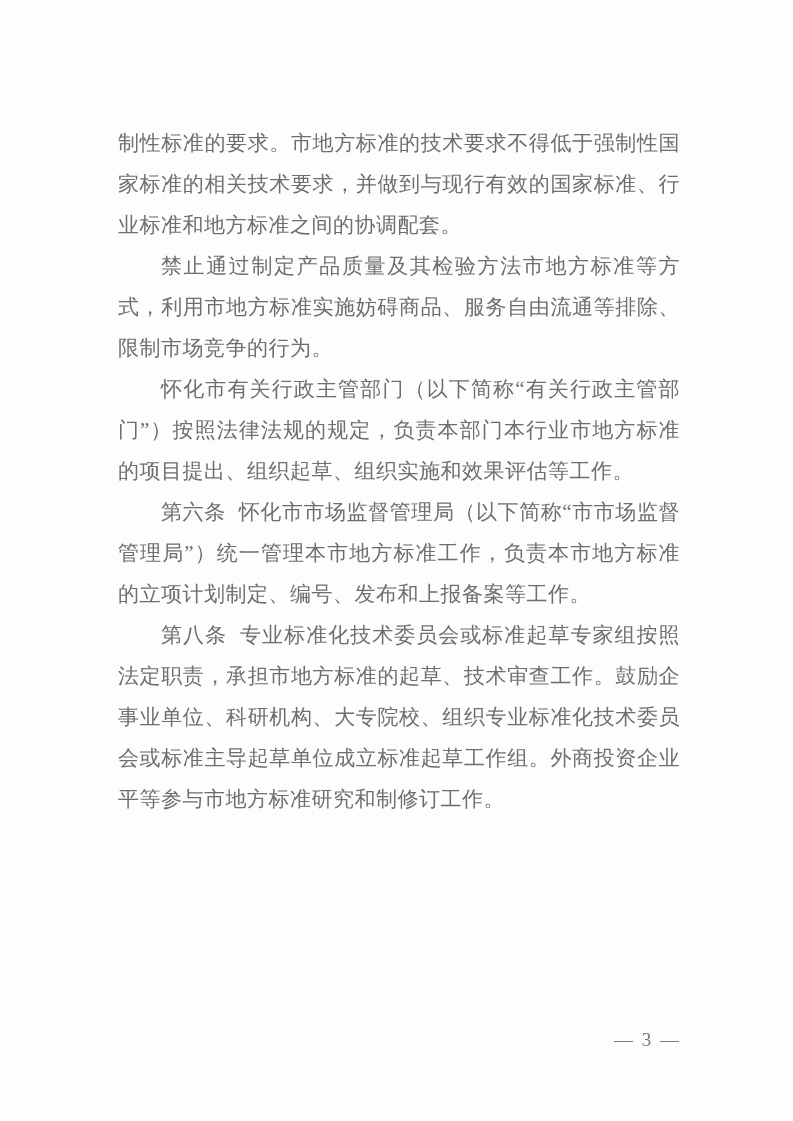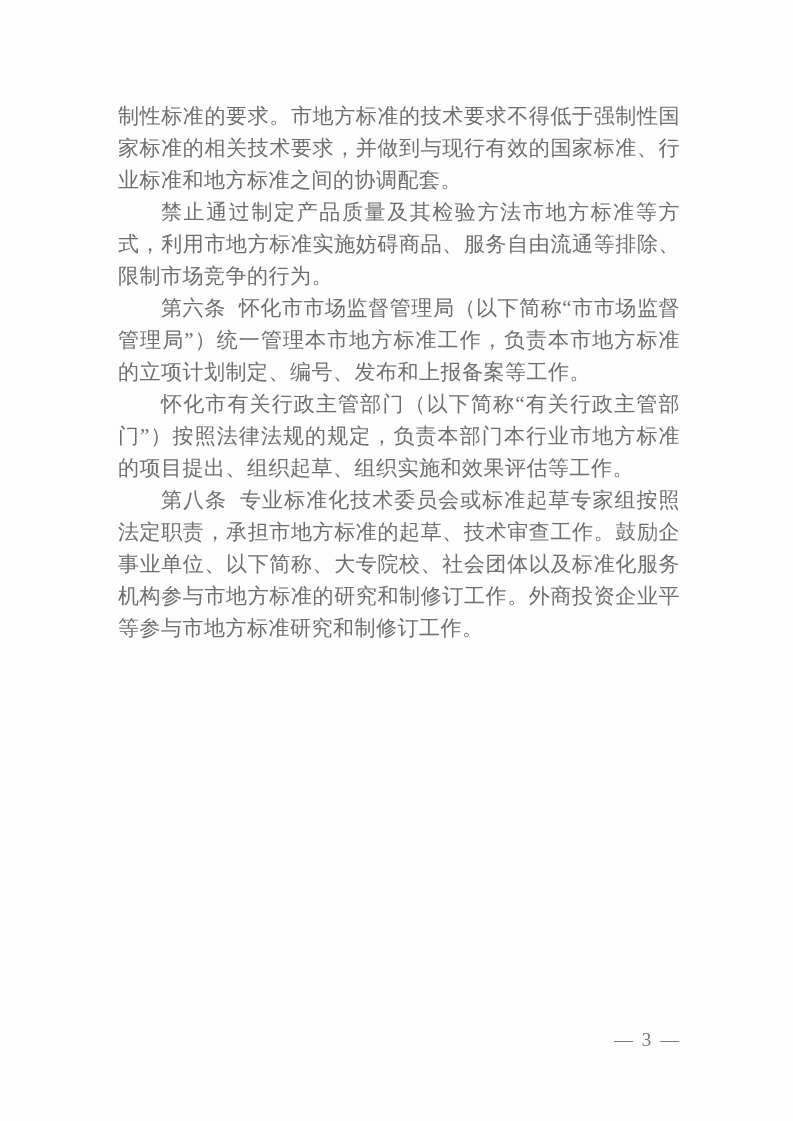--- a/index.html
+++ b/index.html
@@ -11,25 +11,25 @@
     position: relative;
     width: 793px;
     height: 1121px;
     background: #fdfdfd;
     overflow: hidden;
     font-family: "Liberation Serif", "DejaVu Serif", serif;
   }
   .content {
     position: absolute;
     left: 118px;
-    top: 100px;
+    top: 123px;
     width: 562px;
     color: #6e6e6e;
     font-size: 21px;
-    line-height: 32px;
+    line-height: 41px;
     letter-spacing: 0.5px;
     text-align: justify;
     text-justify: inter-character;
   }
   .para {
     margin: 0;
     padding: 0;
     text-indent: 43px;
   }
   .para.continuation {
@@ -52,23 +52,23 @@
 </head>
 <body>
 
 <div class="page">
   <div class="content">
 
     <p class="para continuation"><span>制性标准的要求。市地方标准的技术要求不得低于强制性国家标准的相关技术要求，并做到与现行有效的国家标准、行业标准和地方标准之间的协调配套。</span></p>
 
     <p class="para"><span>禁止通过制定产品质量及其检验方法市地方标准等方式，利用市地方标准实施妨碍商品、服务自由流通等排除、限制市场竞争的行为。</span></p>
 
+    <p class="para"><span>怀化市有关行政主管部门（以下简称“有关行政主管部门”）按照法律法规的规定，负责本部门本行业市地方标准的项目提出、组织起草、组织实施和效果评估等工作。</span></p>
+
     <p class="para"><span class="clause">第六条</span><span>怀化市市场监督管理局（以下简称“市市场监督管理局”）统一管理本市地方标准工作，负责本市地方标准的立项计划制定、编号、发布和上报备案等工作。</span></p>
 
-    <p class="para"><span>怀化市有关行政主管部门（以下简称“有关行政主管部门”）按照法律法规的规定，负责本部门本行业市地方标准的项目提出、组织起草、组织实施和效果评估等工作。</span></p>
 
-
-    <p class="para"><span class="clause">第八条</span><span>专业标准化技术委员会或标准起草专家组按照法定职责，承担市地方标准的起草、技术审查工作。鼓励企事业单位、以下简称、大专院校、社会团体以及标准化服务机构参与市地方标准的研究和制修订工作。外商投资企业平等参与市地方标准研究和制修订工作。</span></p>
+    <p class="para"><span class="clause">第八条</span><span>专业标准化技术委员会或标准起草专家组按照法定职责，承担市地方标准的起草、技术审查工作。鼓励企事业单位、科研机构、大专院校、组织专业标准化技术委员会或标准主导起草单位成立标准起草工作组。外商投资企业平等参与市地方标准研究和制修订工作。</span></p>
 
   </div>
 
   <div class="pagenum">— 3 —</div>
 </div>
 
 </body></html>

